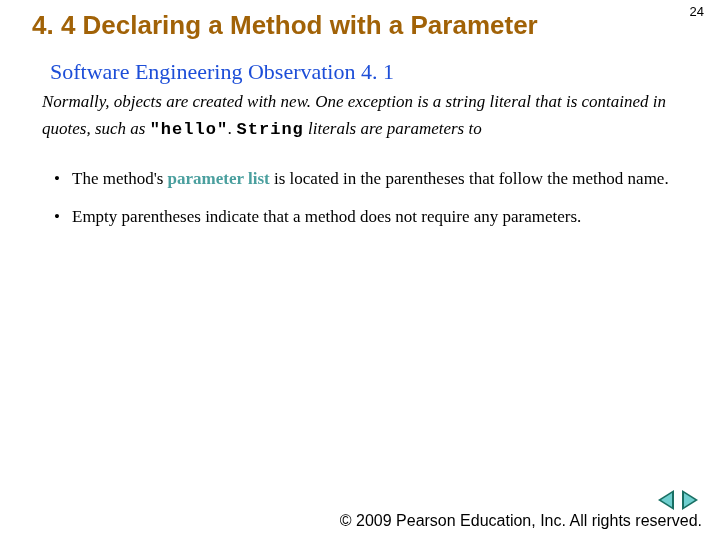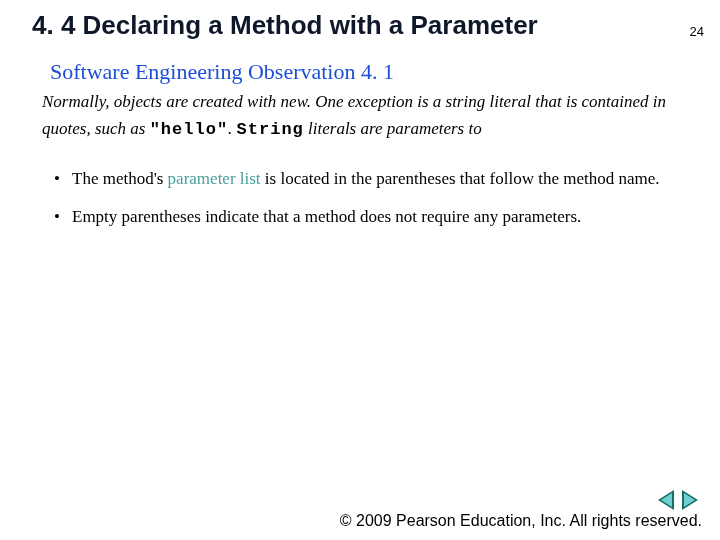--- a/index.html
+++ b/index.html
@@ -12,27 +12,26 @@
     color: #000;
     position: relative;
     overflow: hidden;
   }
   .pagenum {
     position: absolute;
     top: 4px;
     right: 16px;
     font-family: Arial, Helvetica, sans-serif;
     font-size: 13px;
-    margin-top: 20px;
   }
   .title {
     font-family: Arial, Helvetica, sans-serif;
     font-weight: bold;
     font-size: 26px;
-    color: #0f172a;
+    color: #a16207;
     padding: 10px 0 0 32px;
     line-height: 1.2;
     width: 560px;
   }
   .obs-title {
     font-family: "Times New Roman", Times, serif;
     font-size: 22px;
     color: #1d4ed8;
     padding: 18px 0 2px 50px;
   }
@@ -64,21 +63,21 @@
     padding-left: 18px;
     margin-bottom: 10px;
   }
   ul.points li::before {
     content: "•";
     position: absolute;
     left: 0;
     top: 0;
   }
   .term {
-    font-weight: normal;
+    font-weight: bold;
     color: #4a9f9e;
   }
   .footer {
     position: absolute;
     bottom: 10px;
     right: 18px;
     font-family: Arial, Helvetica, sans-serif;
     font-size: 16px;
     color: #000;
   }

